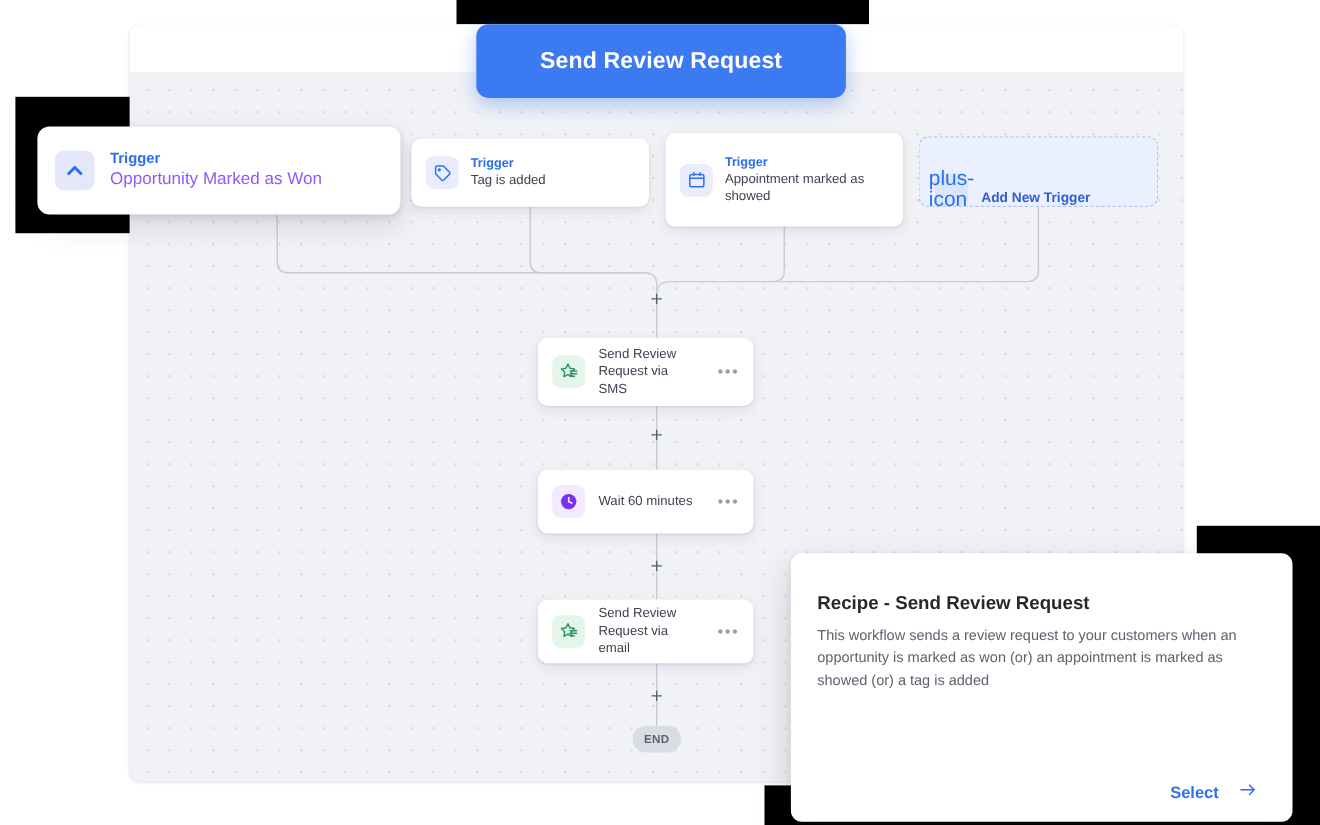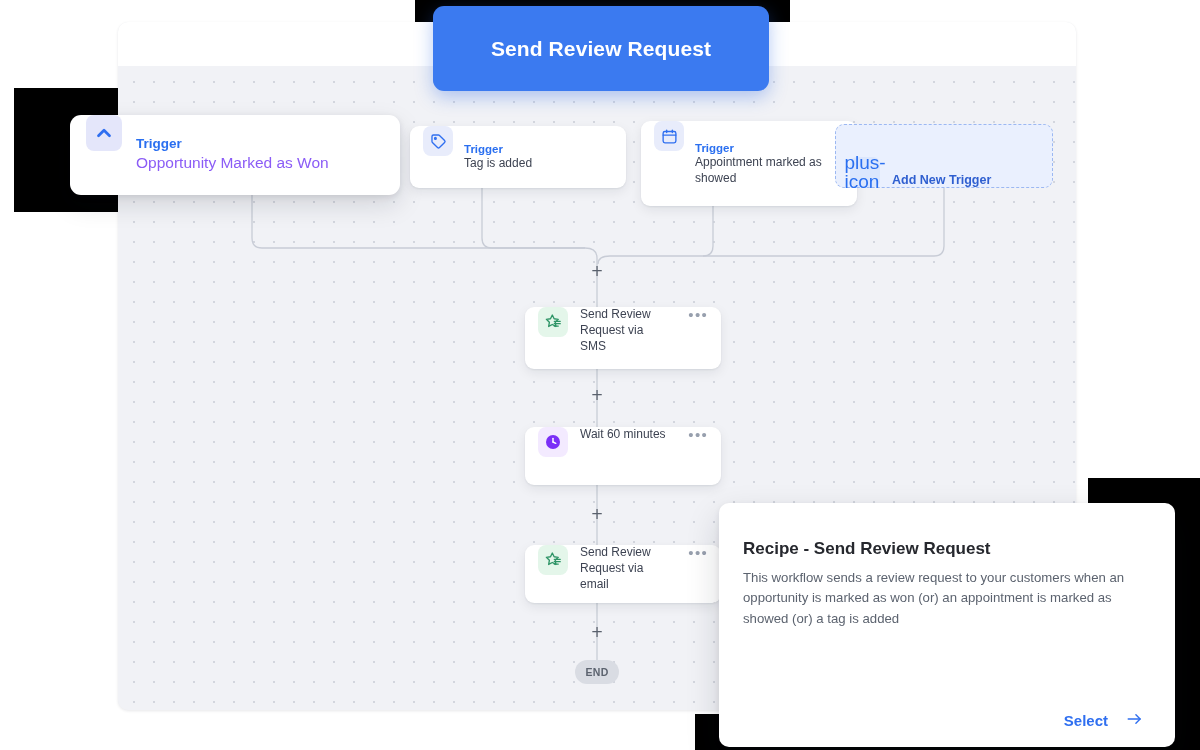--- a/index.html
+++ b/index.html
@@ -34,21 +34,21 @@
   }
 
   
   #connectors{position:absolute;left:0;top:0;width:1200px;height:750px;
     pointer-events:none;}
 
   
   .node{
     position:absolute;background:#ffffff;border-radius:9px;
     box-shadow:0 1px 2px rgba(16,24,40,.07),0 4px 12px rgba(16,24,40,.08);
-    display:flex;box-sizing:border-box;margin-left:36px;
+    display:flex;align-items:center;box-sizing:border-box;
   }
 
   
   .trig-ico{
     flex:0 0 auto;border-radius:8px;display:flex;align-items:center;
     justify-content:center;background:#e8ecfb;
   }
   .trig-txt{display:flex;flex-direction:column;justify-content:center;min-width:0;}
   .trig-kicker{color:#2a6ff0;font-weight:700;line-height:1.25;}
   .trig-title{color:#3d4352;line-height:1.3;}
@@ -115,21 +115,21 @@
     position:absolute;width:14px;height:14px;color:#5a616d;font-size:15px;
     line-height:14px;text-align:center;font-family:"DejaVu Sans",sans-serif;
   }
   #plus-0{left:590px;top:264px;}
   #plus-1{left:590px;top:388px;}
   #plus-2{left:590px;top:507px;}
   #plus-3{left:590px;top:625px;}
 
   
   #send-review-btn{
-    position:absolute;left:433px;top:6px;width:336px;height:85px;
+    position:absolute;left:433px;top:22px;width:336px;height:67px;
     background:#3b7af0;border-radius:11px;display:flex;align-items:center;
     justify-content:center;color:#ffffff;font-size:21px;font-weight:700;
     letter-spacing:.1px;
     box-shadow:0 6px 18px rgba(43,104,226,.35);
   }
 
   
   #recipe-panel{
     position:absolute;left:719px;top:503px;width:456px;height:244px;
     background:#ffffff;border-radius:10px;

